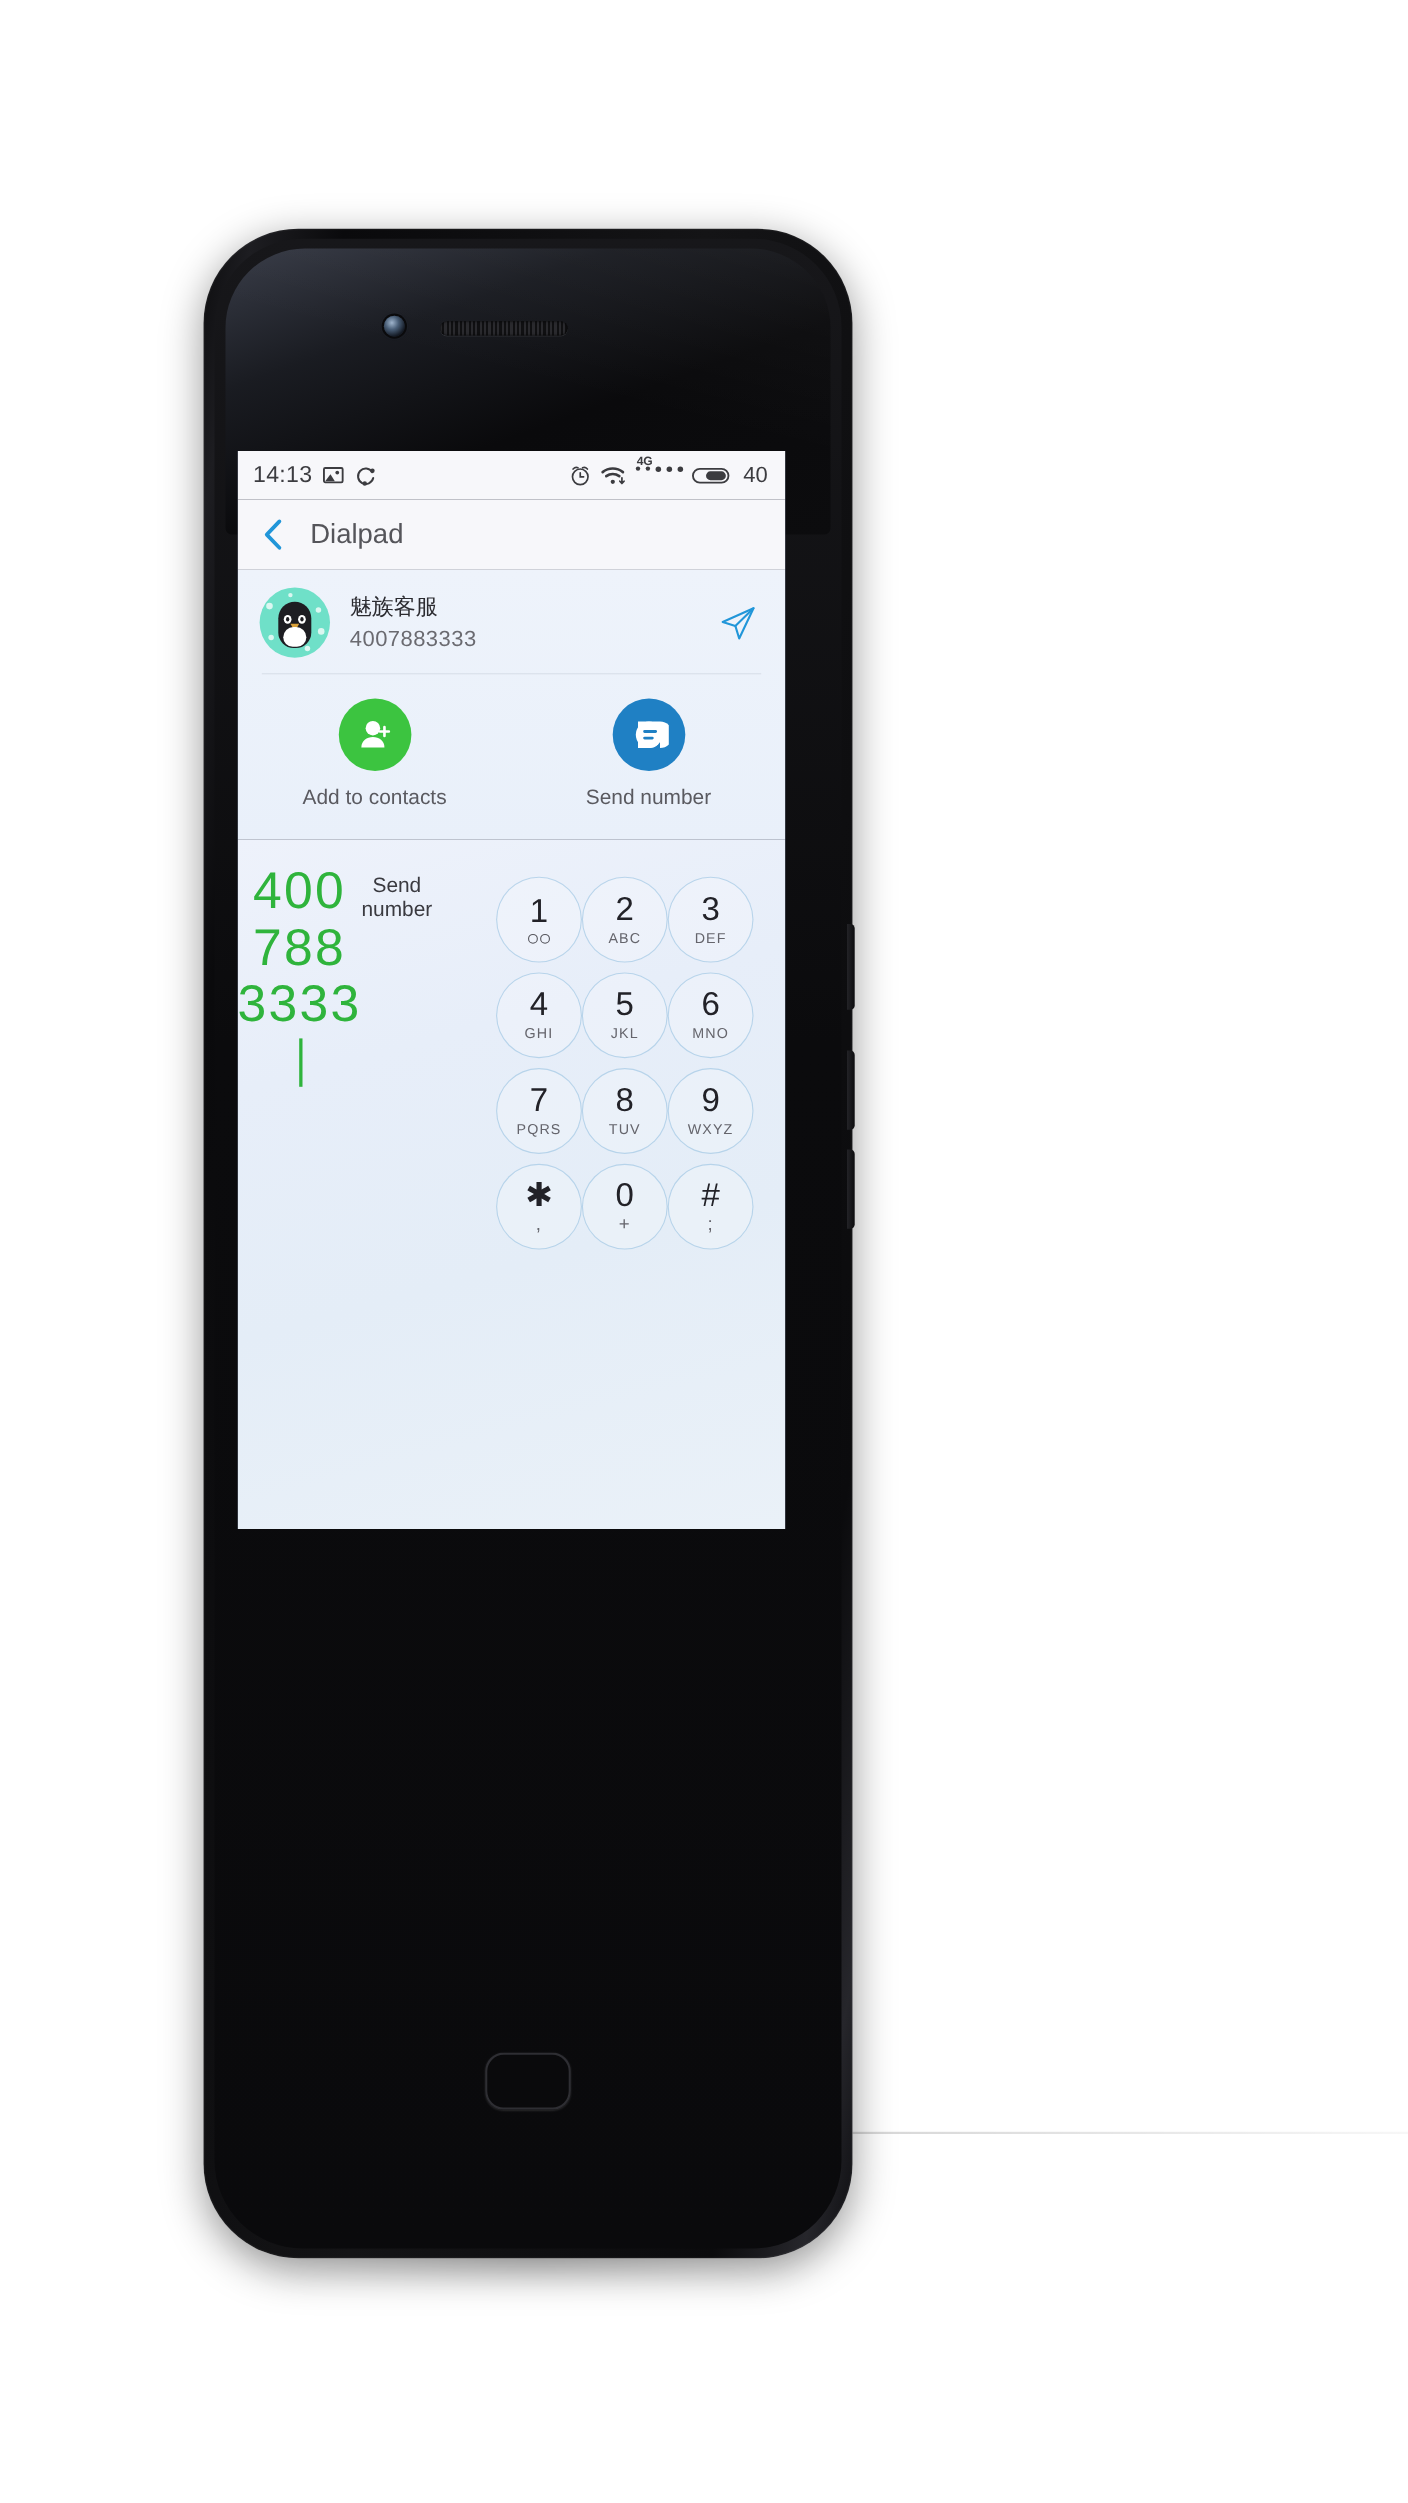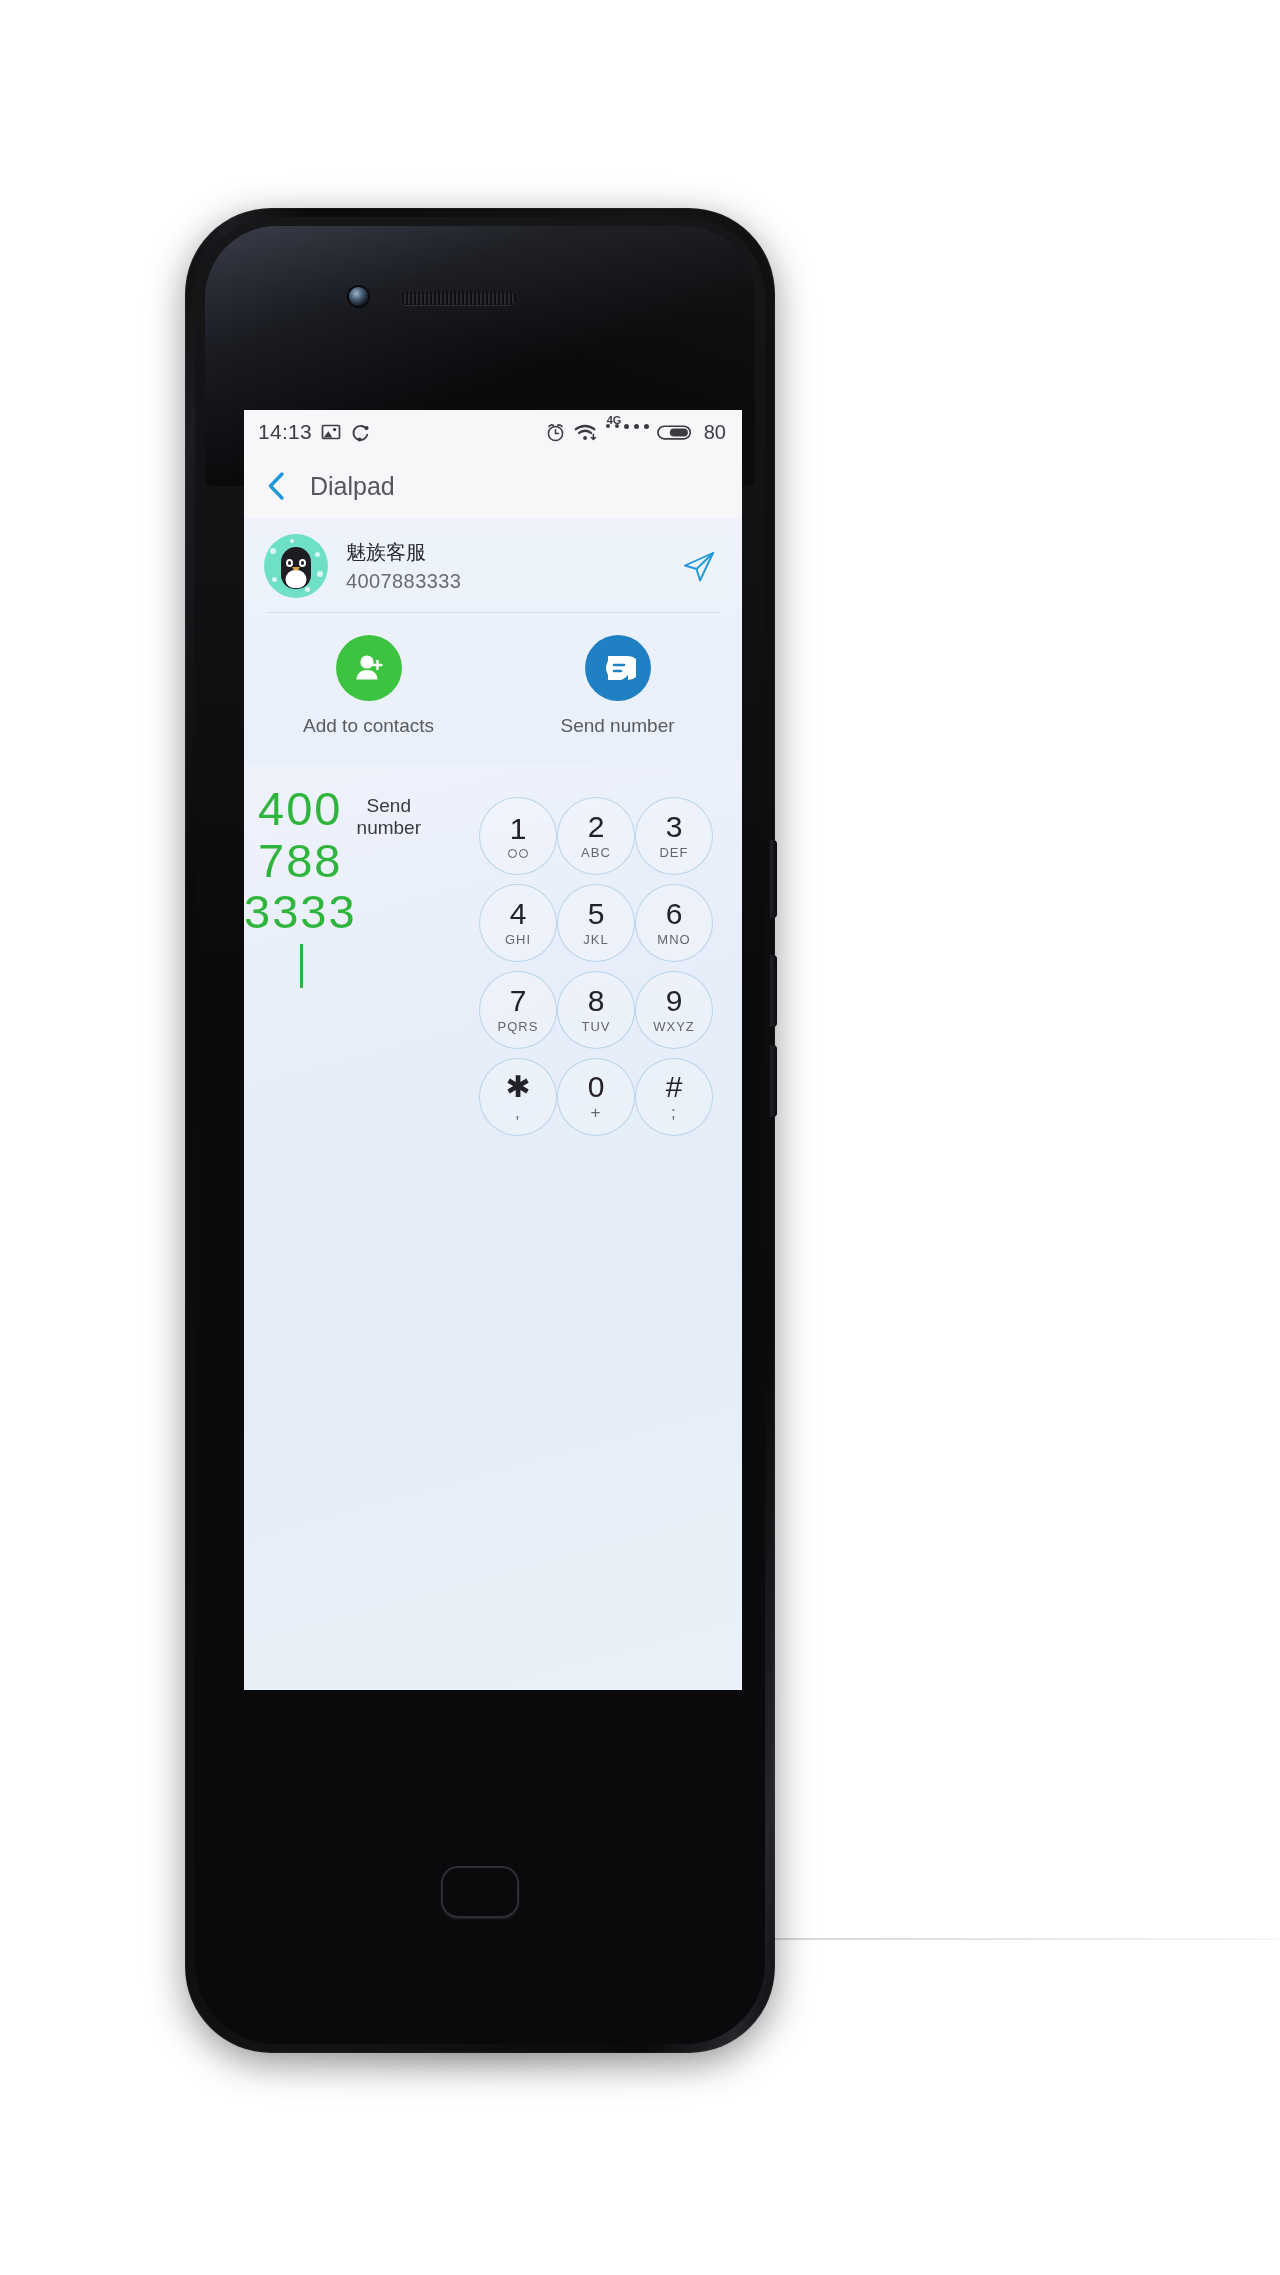--- a/index.html
+++ b/index.html
@@ -54,21 +54,21 @@
   .side-btn{
     position:absolute; left:770px; width:7px; border-radius:0 4px 4px 0;
     background: linear-gradient(90deg,#232327,#0c0c0e);
   }
   .sb1{ top:840px;  height:78px; }
   .sb2{ top:955px;  height:72px; }
   .sb3{ top:1045px; height:72px; }
 
   
   .screen{
-    position:absolute; left:244px; top:410px; width:498px; height:1280px;
+    position:absolute; left:216px; top:410px; width:498px; height:980px;
     background:#0f172a; overflow:hidden;
   }
 
   
   .statusbar{
     height:44px; display:flex; align-items:center; justify-content:space-between;
     padding:0 16px 0 14px; background:#f7f7fa;
   }
   .sb-left{ display:flex; align-items:center; gap:9px; }
   .sb-time{ font-size:21px; color:#3c3c40; letter-spacing:.3px; }
@@ -238,21 +238,21 @@
           <span class="dot"></span>
             <span class="dot"></span>
             <span class="dot"></span>
         </span>
         <span>
           <svg class="ico" width="38" height="21" viewBox="0 0 40 22">
             <rect x="1" y="4.4" width="34" height="13.2" rx="6.6" fill="none" stroke="#3c3c40" stroke-width="1.8"></rect>
             <rect x="13.5" y="6.8" width="19" height="8.4" rx="4.2" fill="#3c3c40"></rect>
           </svg>
         </span>
-        <span class="batt-num">80</span>
+        <span class="batt-num">40</span>
       </div>
     </div>
 
     <div class="navbar">
       <span class="back-chev">
         <svg width="26" height="30" viewBox="0 0 26 30">
           <path d="M18 3 L6.5 15 L18 27" fill="none" stroke="#2196d9" stroke-width="3.4" stroke-linecap="round" stroke-linejoin="round"></path>
         </svg>
       </span>
       <span class="nav-title">Dialpad</span>

